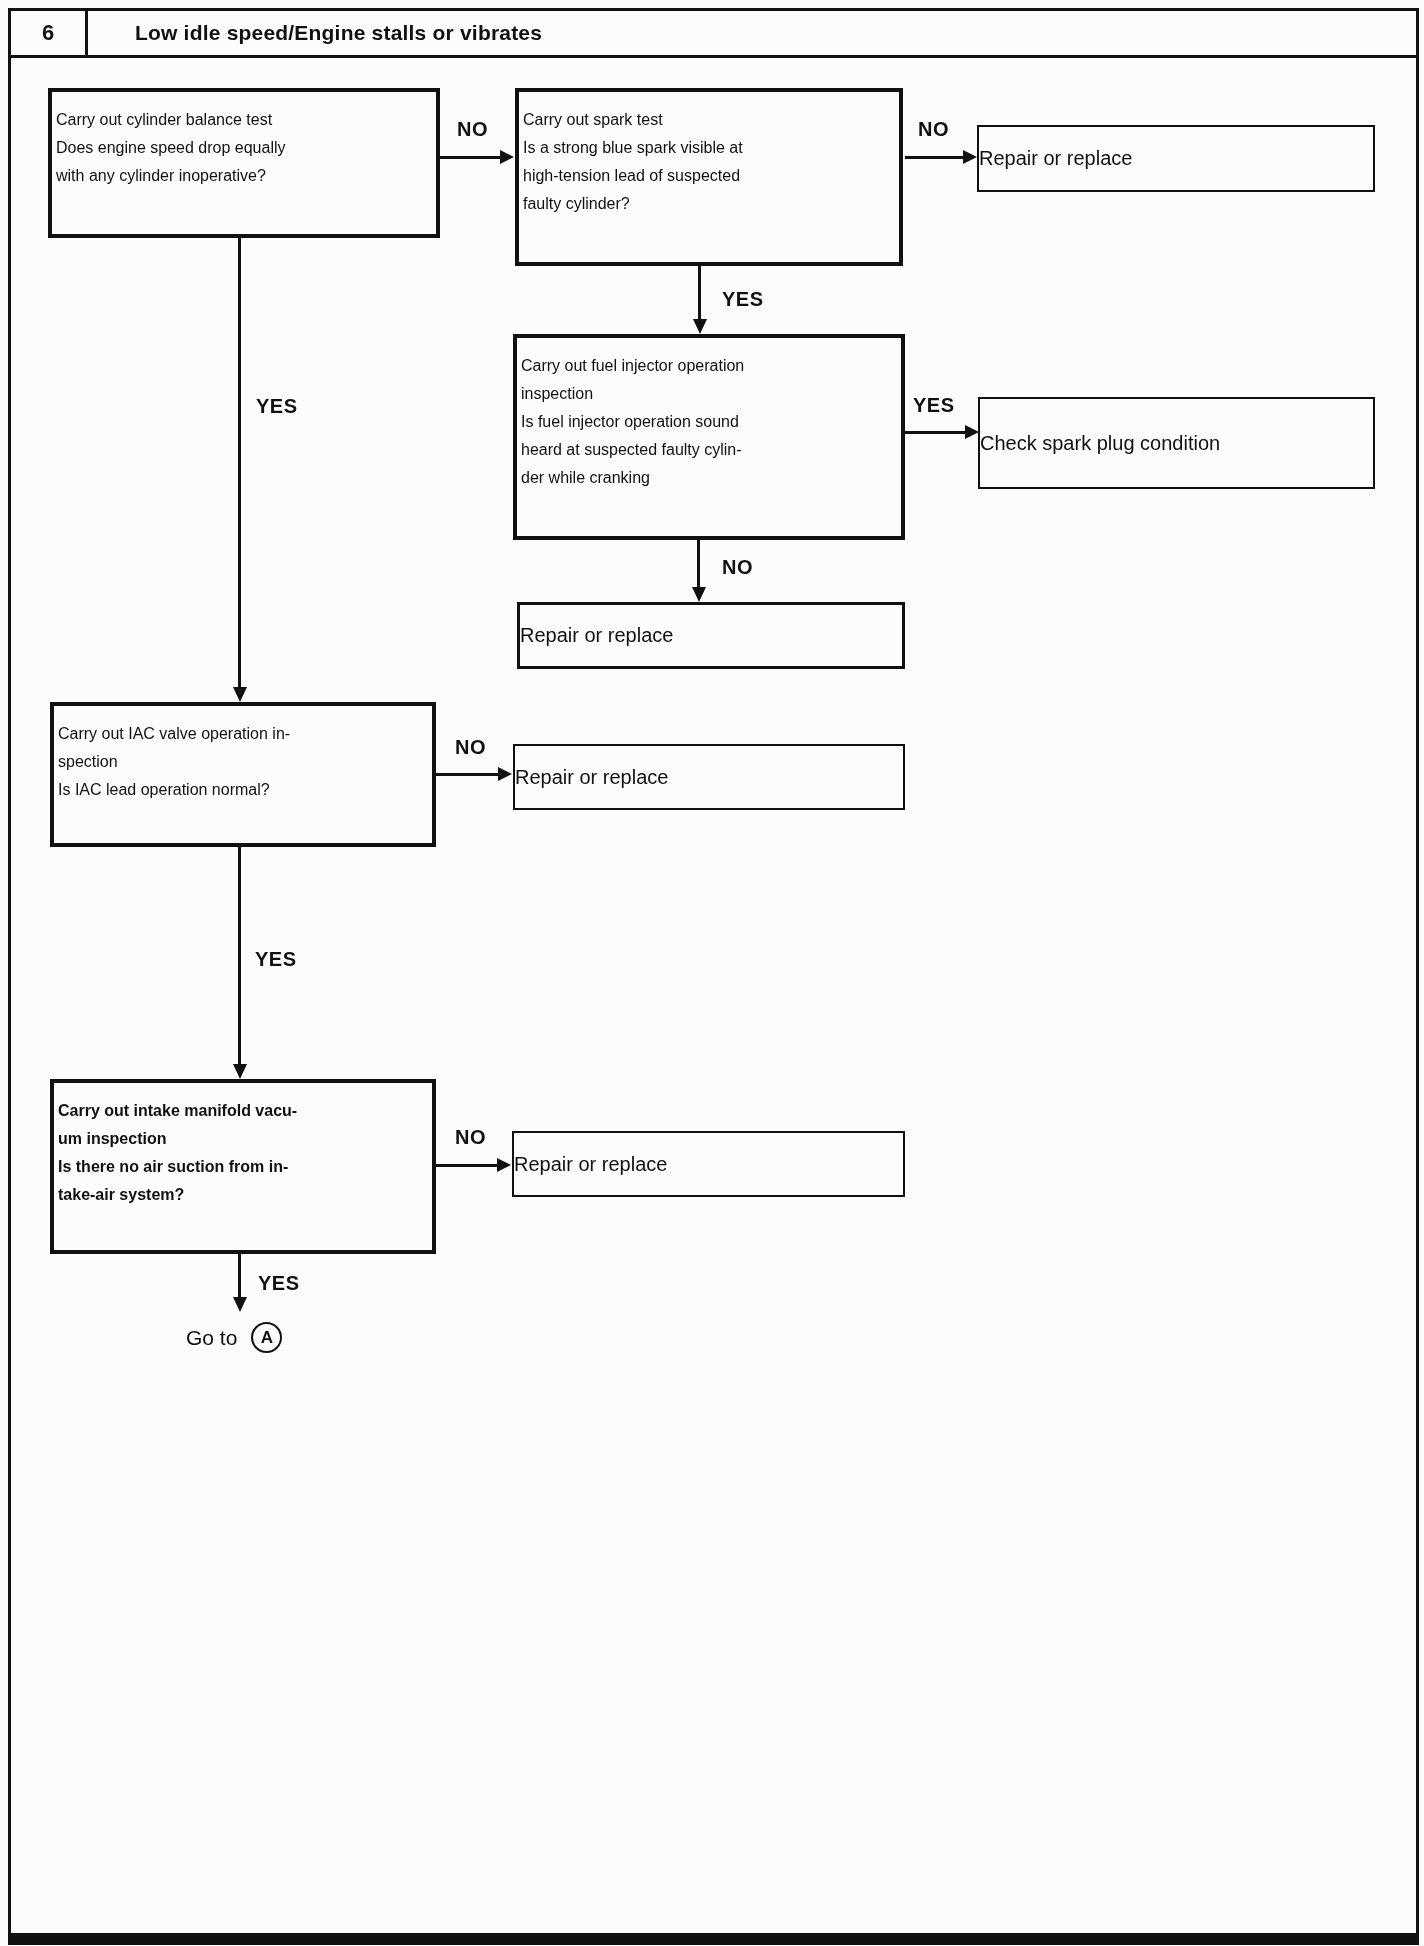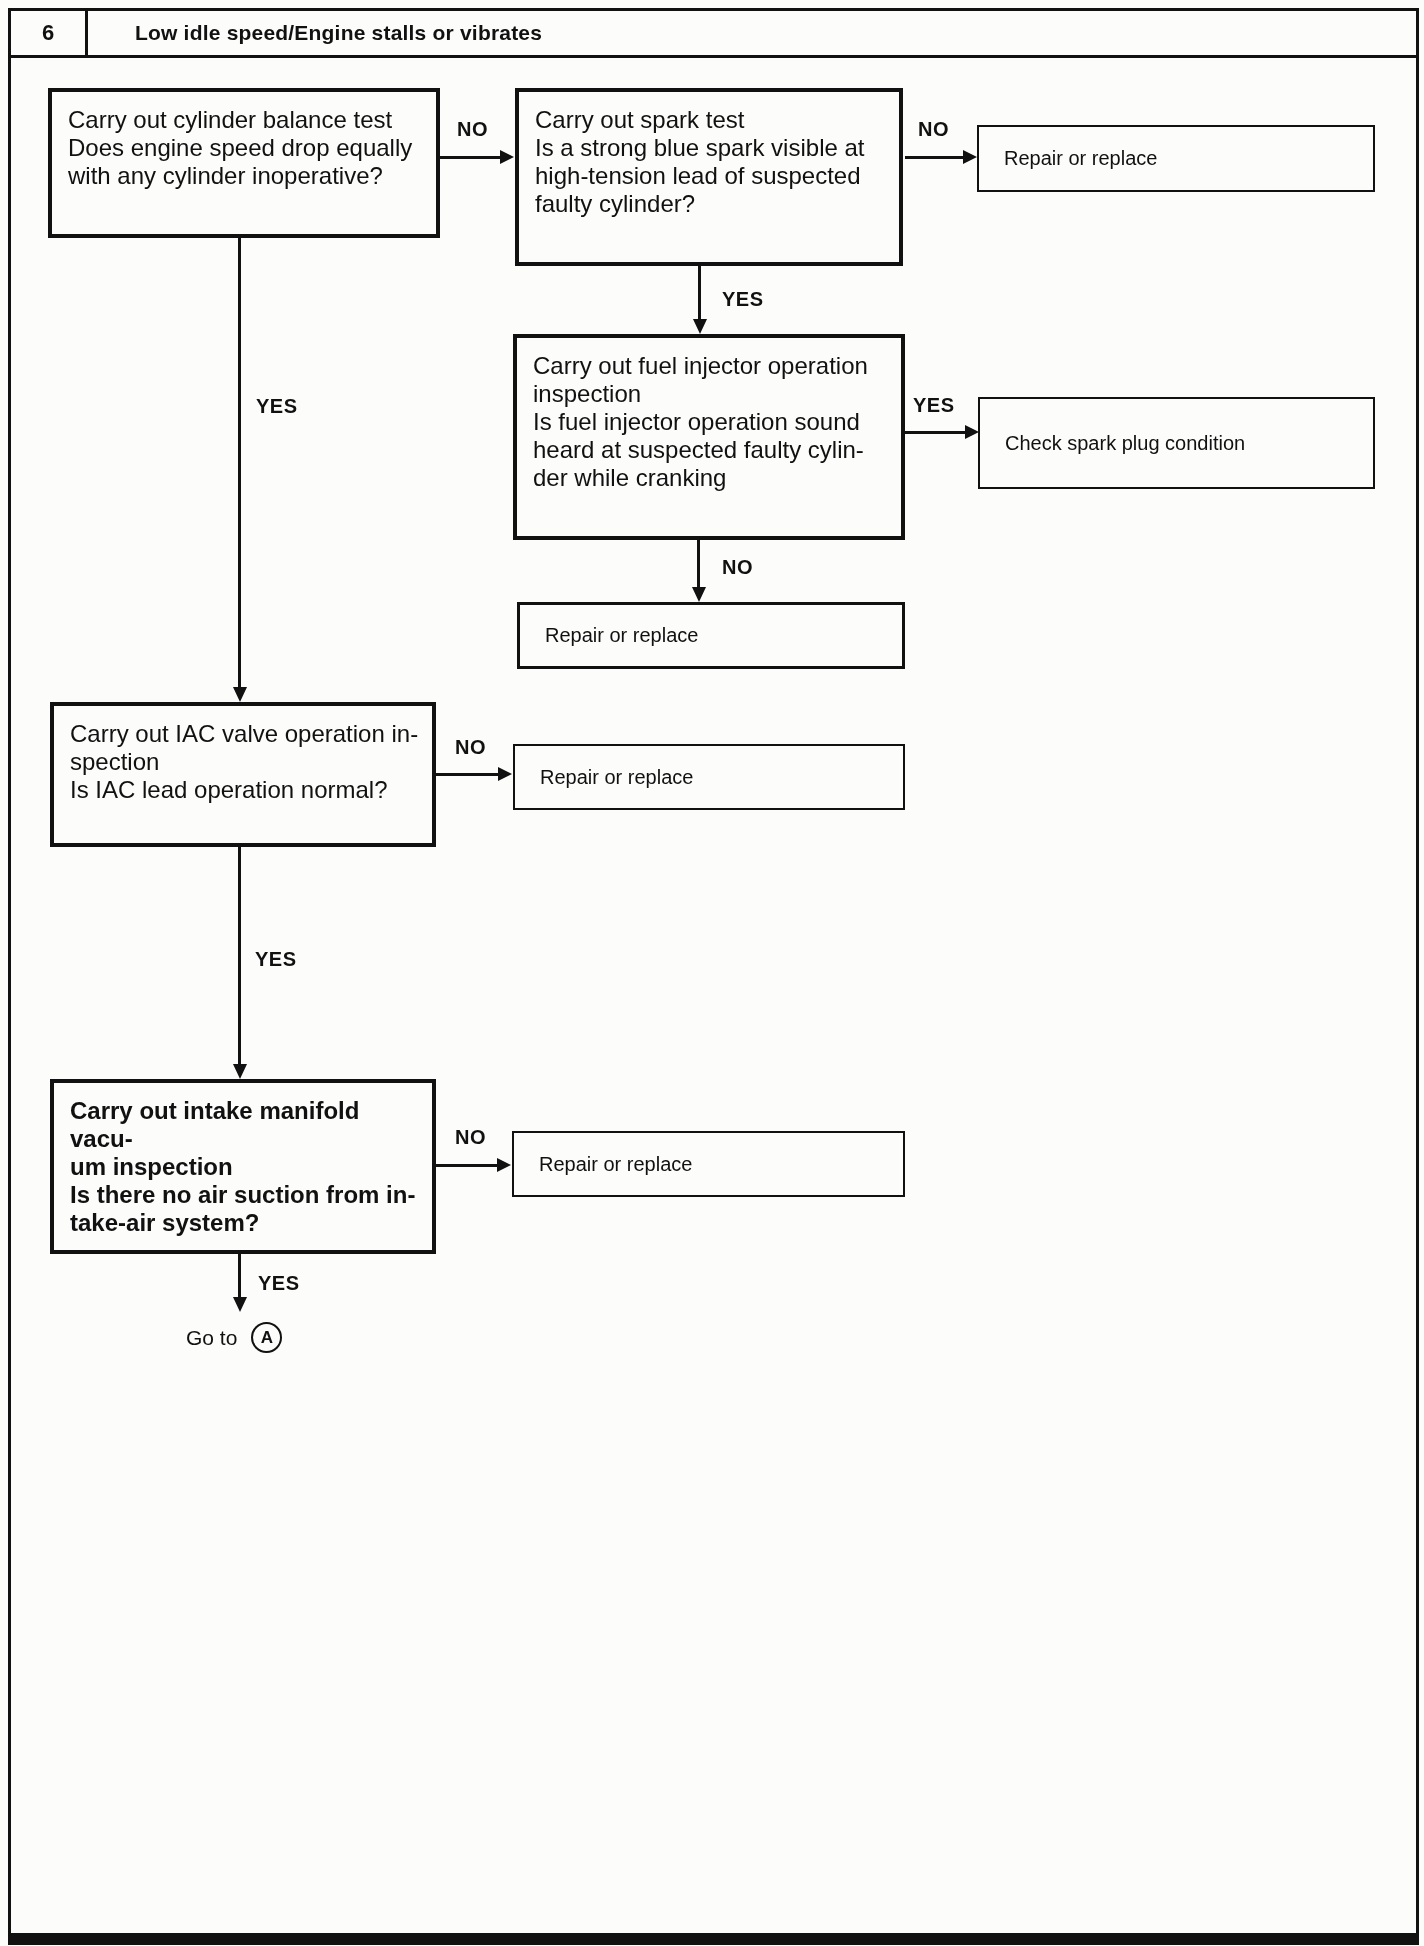--- a/index.html
+++ b/index.html
@@ -27,31 +27,30 @@
     font-size:21px;font-weight:bold;letter-spacing:.2px;margin-left:32px;
   }
   .hdr-vdiv{position:absolute;left:85px;top:11px;width:3px;height:44px;background:#111;}
   .hdr-hdiv{position:absolute;left:8px;top:55px;width:1408px;height:3px;background:#111;}
 
   .qbox{
     position:absolute;
     border:4px solid #111;
     background:#fcfcfa;
     box-sizing:border-box;
-    padding:14px 10px 10px 16px;
-    font-size:24px;line-height:28px;
+    padding:14px 10px 10px 4px;
+    font-size:16px;line-height:28px;
     white-space:pre-line;
   }
   .abox{
     position:absolute;
     border:2.5px solid #111;
     background:#fcfcfa;
     box-sizing:border-box;
     display:flex;align-items:center;
-    padding-left:25px;
     font-size:20px;
   }
   .vline,.hline{position:absolute;background:#111;}
   .ah-right{
     position:absolute;width:0;height:0;
     border-left:14px solid #111;
     border-top:7px solid transparent;
     border-bottom:7px solid transparent;
   }
   .ah-down{

